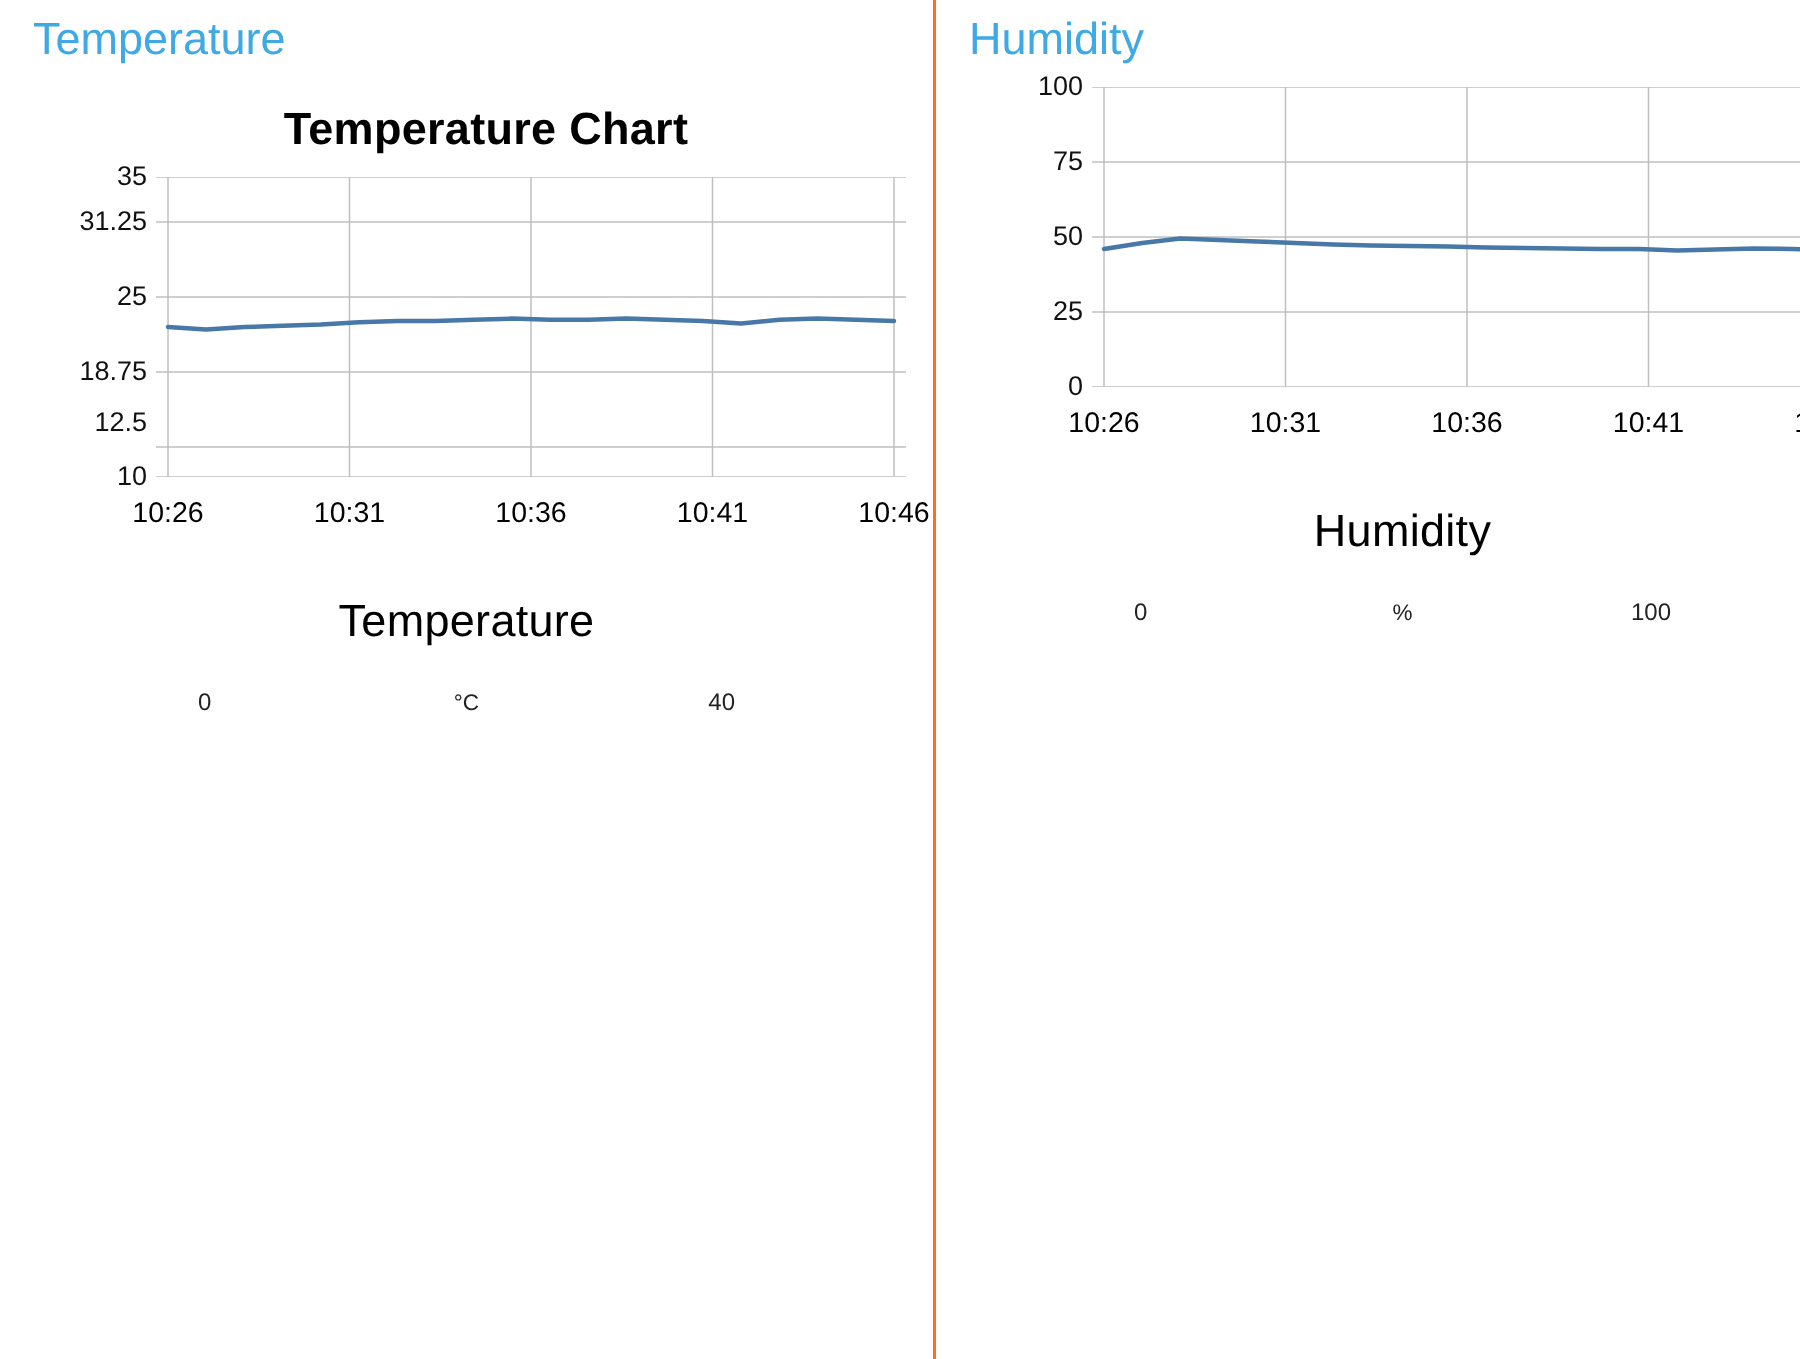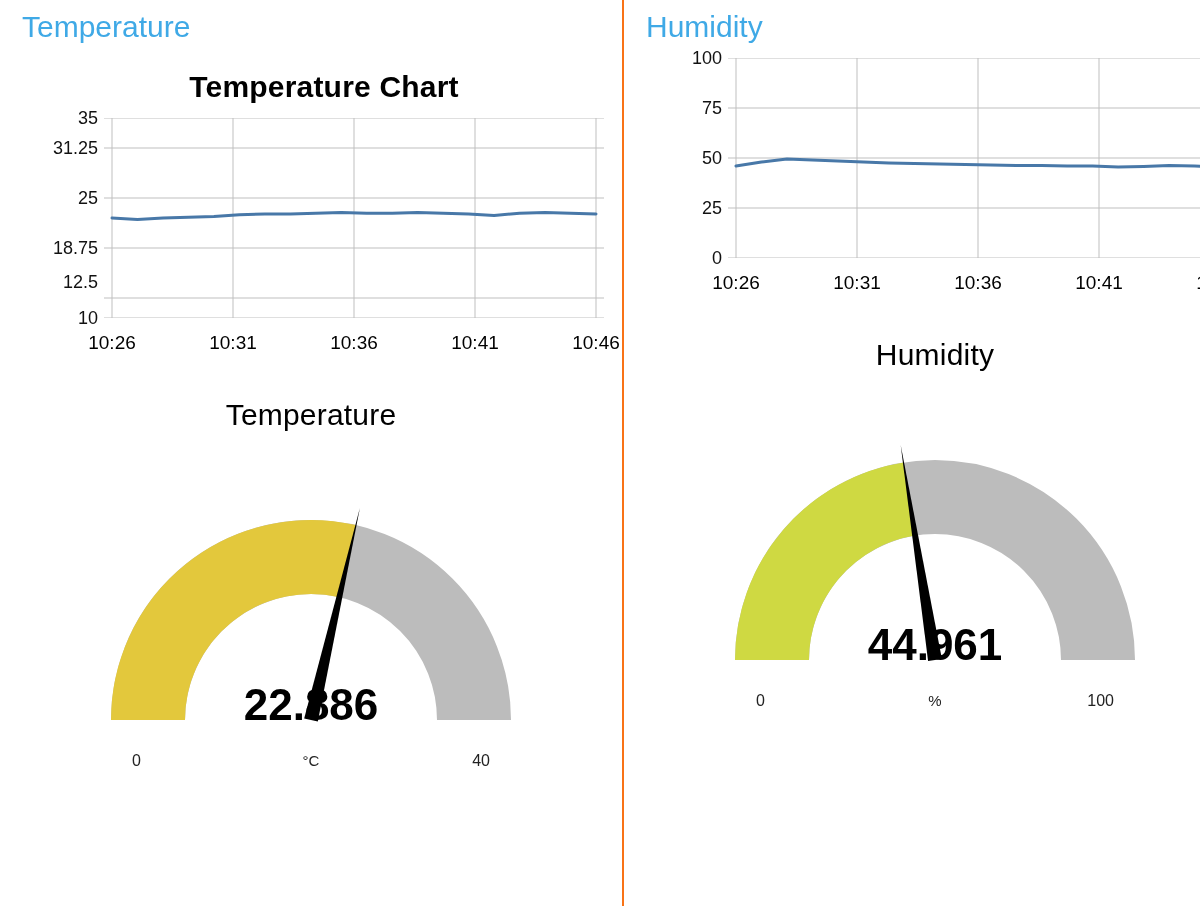--- a/index.html
+++ b/index.html
@@ -62,25 +62,20 @@
             <div class="x-tick" style="left: 129px;">10:31</div>
             <div class="x-tick" style="left: 250px;">10:36</div>
             <div class="x-tick" style="left: 371px;">10:41</div>
             <div class="x-tick" style="left: 492px;">10:46</div>
           </div>
       </div>
     </div>
 
     <div class="gauge-block">
       <div class="gauge-title">Temperature</div>
-      <div class="gauge-svg-wrap" id="temp-gauge"><svg width="470" height="280">
-            <path d="M 72 260 A 163 163 0 0 1 398 259.99999999999994" stroke="#bcbcbc" stroke-width="74" fill="none"></path>
-            <path d="M 72 260 A 163 163 0 0 1 271.63098527309097 101.16936404483363" stroke="#e3c83c" stroke-width="74" fill="none"></path>
-            <polygon points="241.82094755635683,261.5731097970039 283.9911336781217,47.57620467345845 228.17905244364317,258.4268902029961" fill="#000"></polygon>
-          </svg><div class="gauge-value">22.886</div></div>
       <div class="gauge-labels">
         <span class="gauge-min">0</span>
         <span class="gauge-unit">°C</span>
         <span class="gauge-max">40</span>
       </div>
     </div>
   </div>
 
   <div class="panel">
     <div class="panel-header">Humidity</div>
@@ -112,25 +107,20 @@
             <div class="x-tick" style="left: 129px;">10:31</div>
             <div class="x-tick" style="left: 250px;">10:36</div>
             <div class="x-tick" style="left: 371px;">10:41</div>
             <div class="x-tick" style="left: 492px;">10:46</div>
           </div>
       </div>
     </div>
 
     <div class="gauge-block">
       <div class="gauge-title">Humidity</div>
-      <div class="gauge-svg-wrap" id="hum-gauge"><svg width="470" height="280">
-            <path d="M 72 260 A 163 163 0 0 1 398 259.99999999999994" stroke="#bcbcbc" stroke-width="74" fill="none"></path>
-            <path d="M 72 260 A 163 163 0 0 1 209.30394911615764 99.03816300447181" stroke="#cfd942" stroke-width="74" fill="none"></path>
-            <polygon points="241.91247152741533,258.8964886123503 200.63350249891022,44.72588671763717 228.0875284725847,261.1035113876497" fill="#000"></polygon>
-          </svg><div class="gauge-value">44.961</div></div>
       <div class="gauge-labels">
         <span class="gauge-min">0</span>
         <span class="gauge-unit">%</span>
         <span class="gauge-max">100</span>
       </div>
     </div>
   </div>
 
 </div>
 

